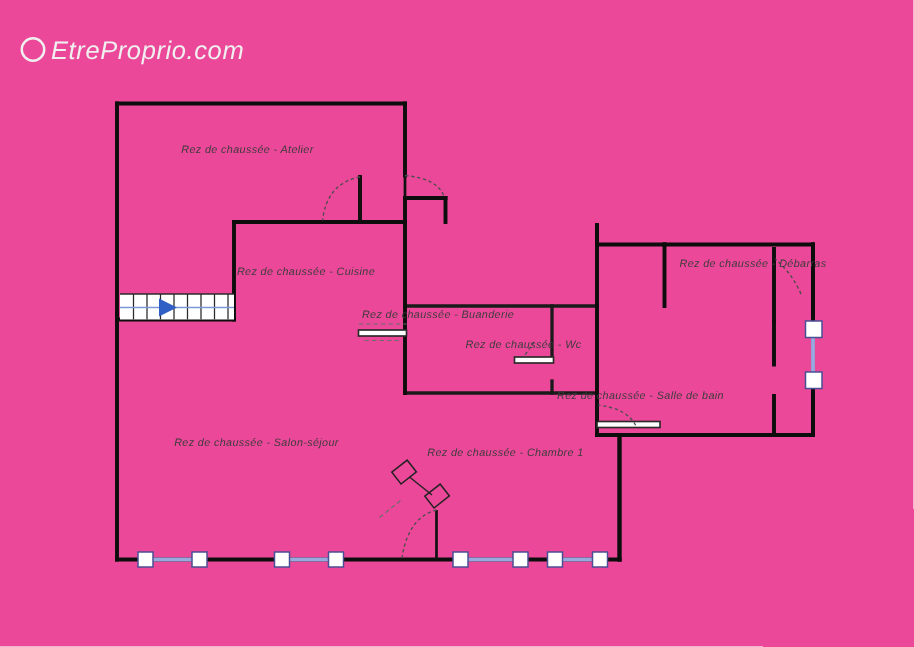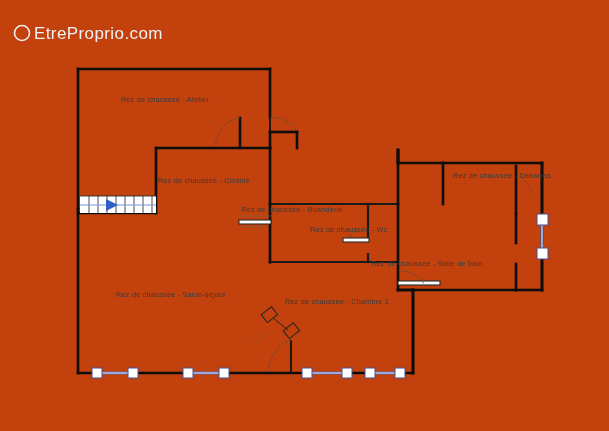--- a/index.html
+++ b/index.html
@@ -8,22 +8,23 @@
     padding: 0;
     background: #ffffff;
   }
   body {
     font-family: "Liberation Sans", sans-serif;
   }
   #plan-root {
     position: relative;
     width: 609px;
     height: 431px;
-    background: #c2410c;
+    background: #ec4899;
     overflow: hidden;
+    font-style: italic;
   }
   #plan-svg {
     position: absolute;
     left: 0;
     top: 0;
     width: 609px;
     height: 431px;
     display: block;
   }
   .room-label {

